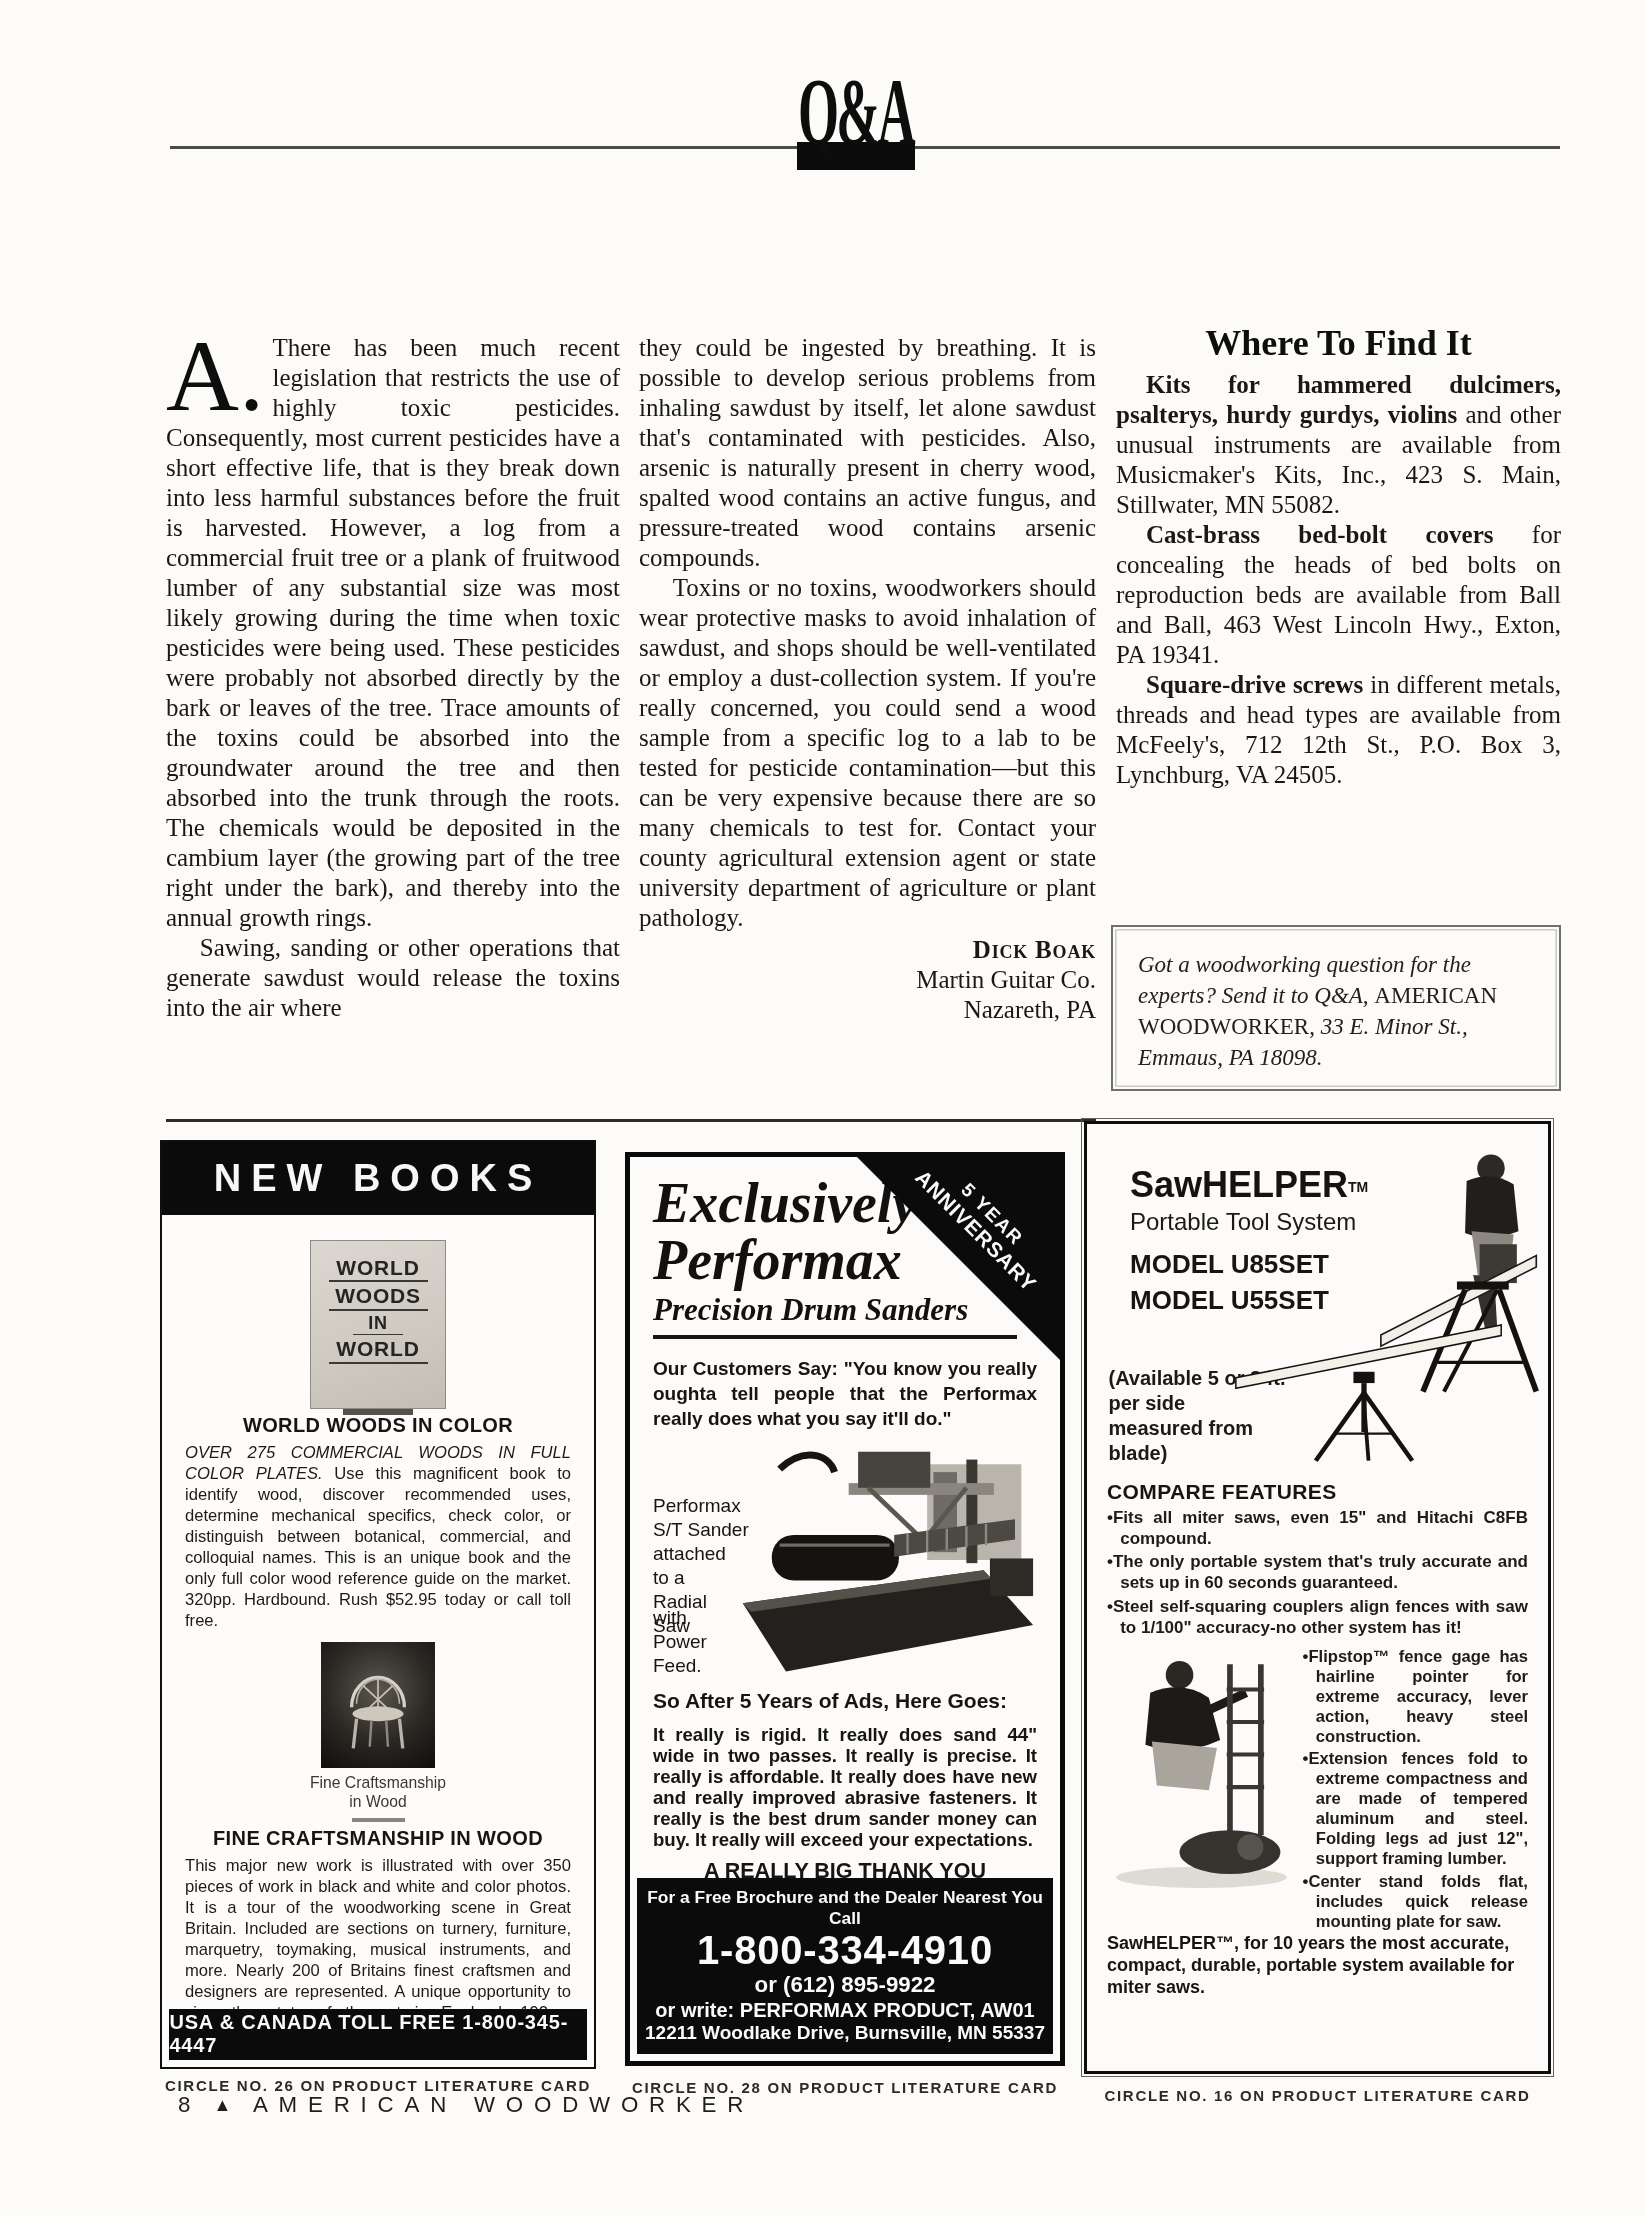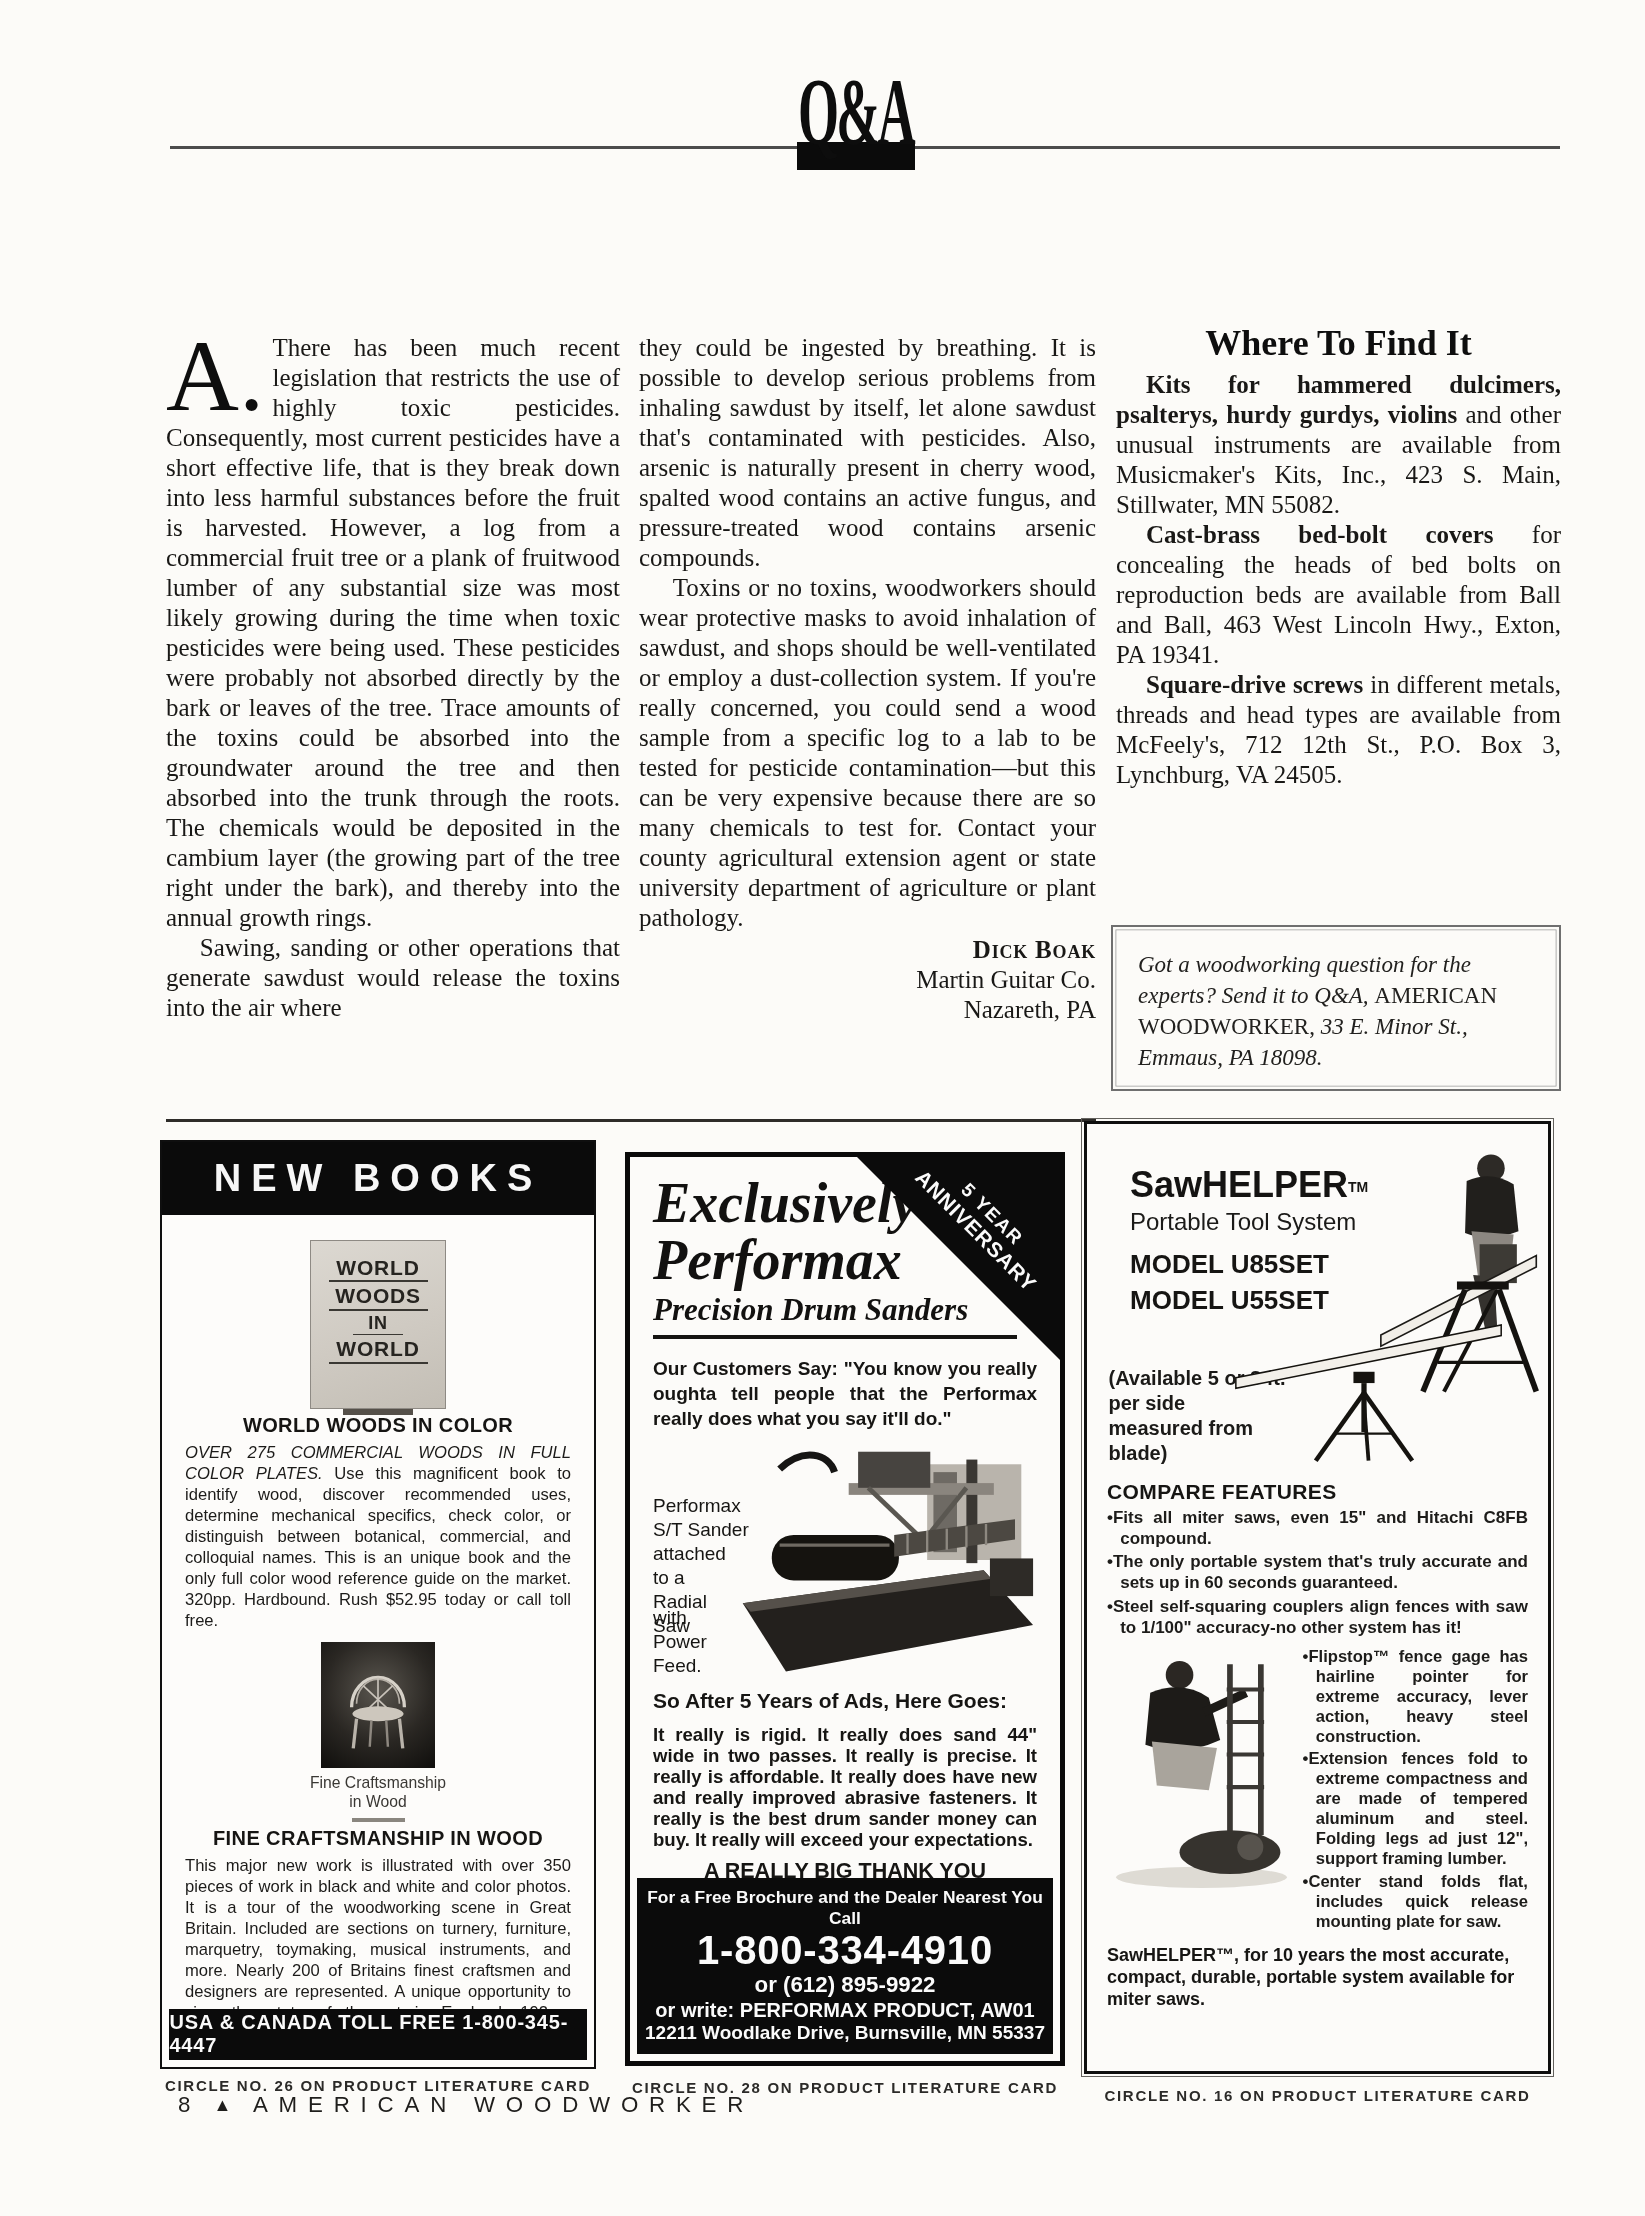--- a/index.html
+++ b/index.html
@@ -147,21 +147,21 @@
   .saw-man { position:absolute; right:1.7px; top:5px; }
   .saw-avail { position:absolute; left:21.5px; top:242px; width:194px; font-size:20px; line-height:25px; font-weight:bold; color:#1b1a18; }
   .saw-stand { position:absolute; left:132px; top:195px; }
   .saw-flow { padding-top:343px; }
   .saw-compare { font-weight:bold; font-size:21px; letter-spacing:0.4px; }
   .feat { font-size:17px; line-height:21px; padding-left:13.2px; text-indent:-13.2px; font-weight:bold; color:#1d1c1a; margin-top:2.5px; text-align:justify; }
   .saw-row { display:flex; margin-top:6.6px; }
   .saw-kneel { flex:0 0 189px; }
   .feat2-col { margin-left:6.6px; }
   .feat2-col .feat { font-size:16.6px; line-height:20px; }
-  .saw-sum { font-size:18px; line-height:22.3px; font-weight:bold; margin-top:12px; }
+  .saw-sum { font-size:18px; line-height:22.3px; font-weight:bold; margin-top:0; }
   .saw-co { text-align:center; margin-top:6.6px; }
   .saw-co .co { font-weight:bold; font-size:21.5px; letter-spacing:0.2px; }
   .saw-co .city { font-size:20px; margin-top:2.5px; font-weight:bold; }
   .circle-saw { left:1084px; top:2087px; width:467px; }
 </style>
 </head>
 <body>
 
 <div class="abs top-rule"></div>
 <div class="abs qa-underbox"></div>

